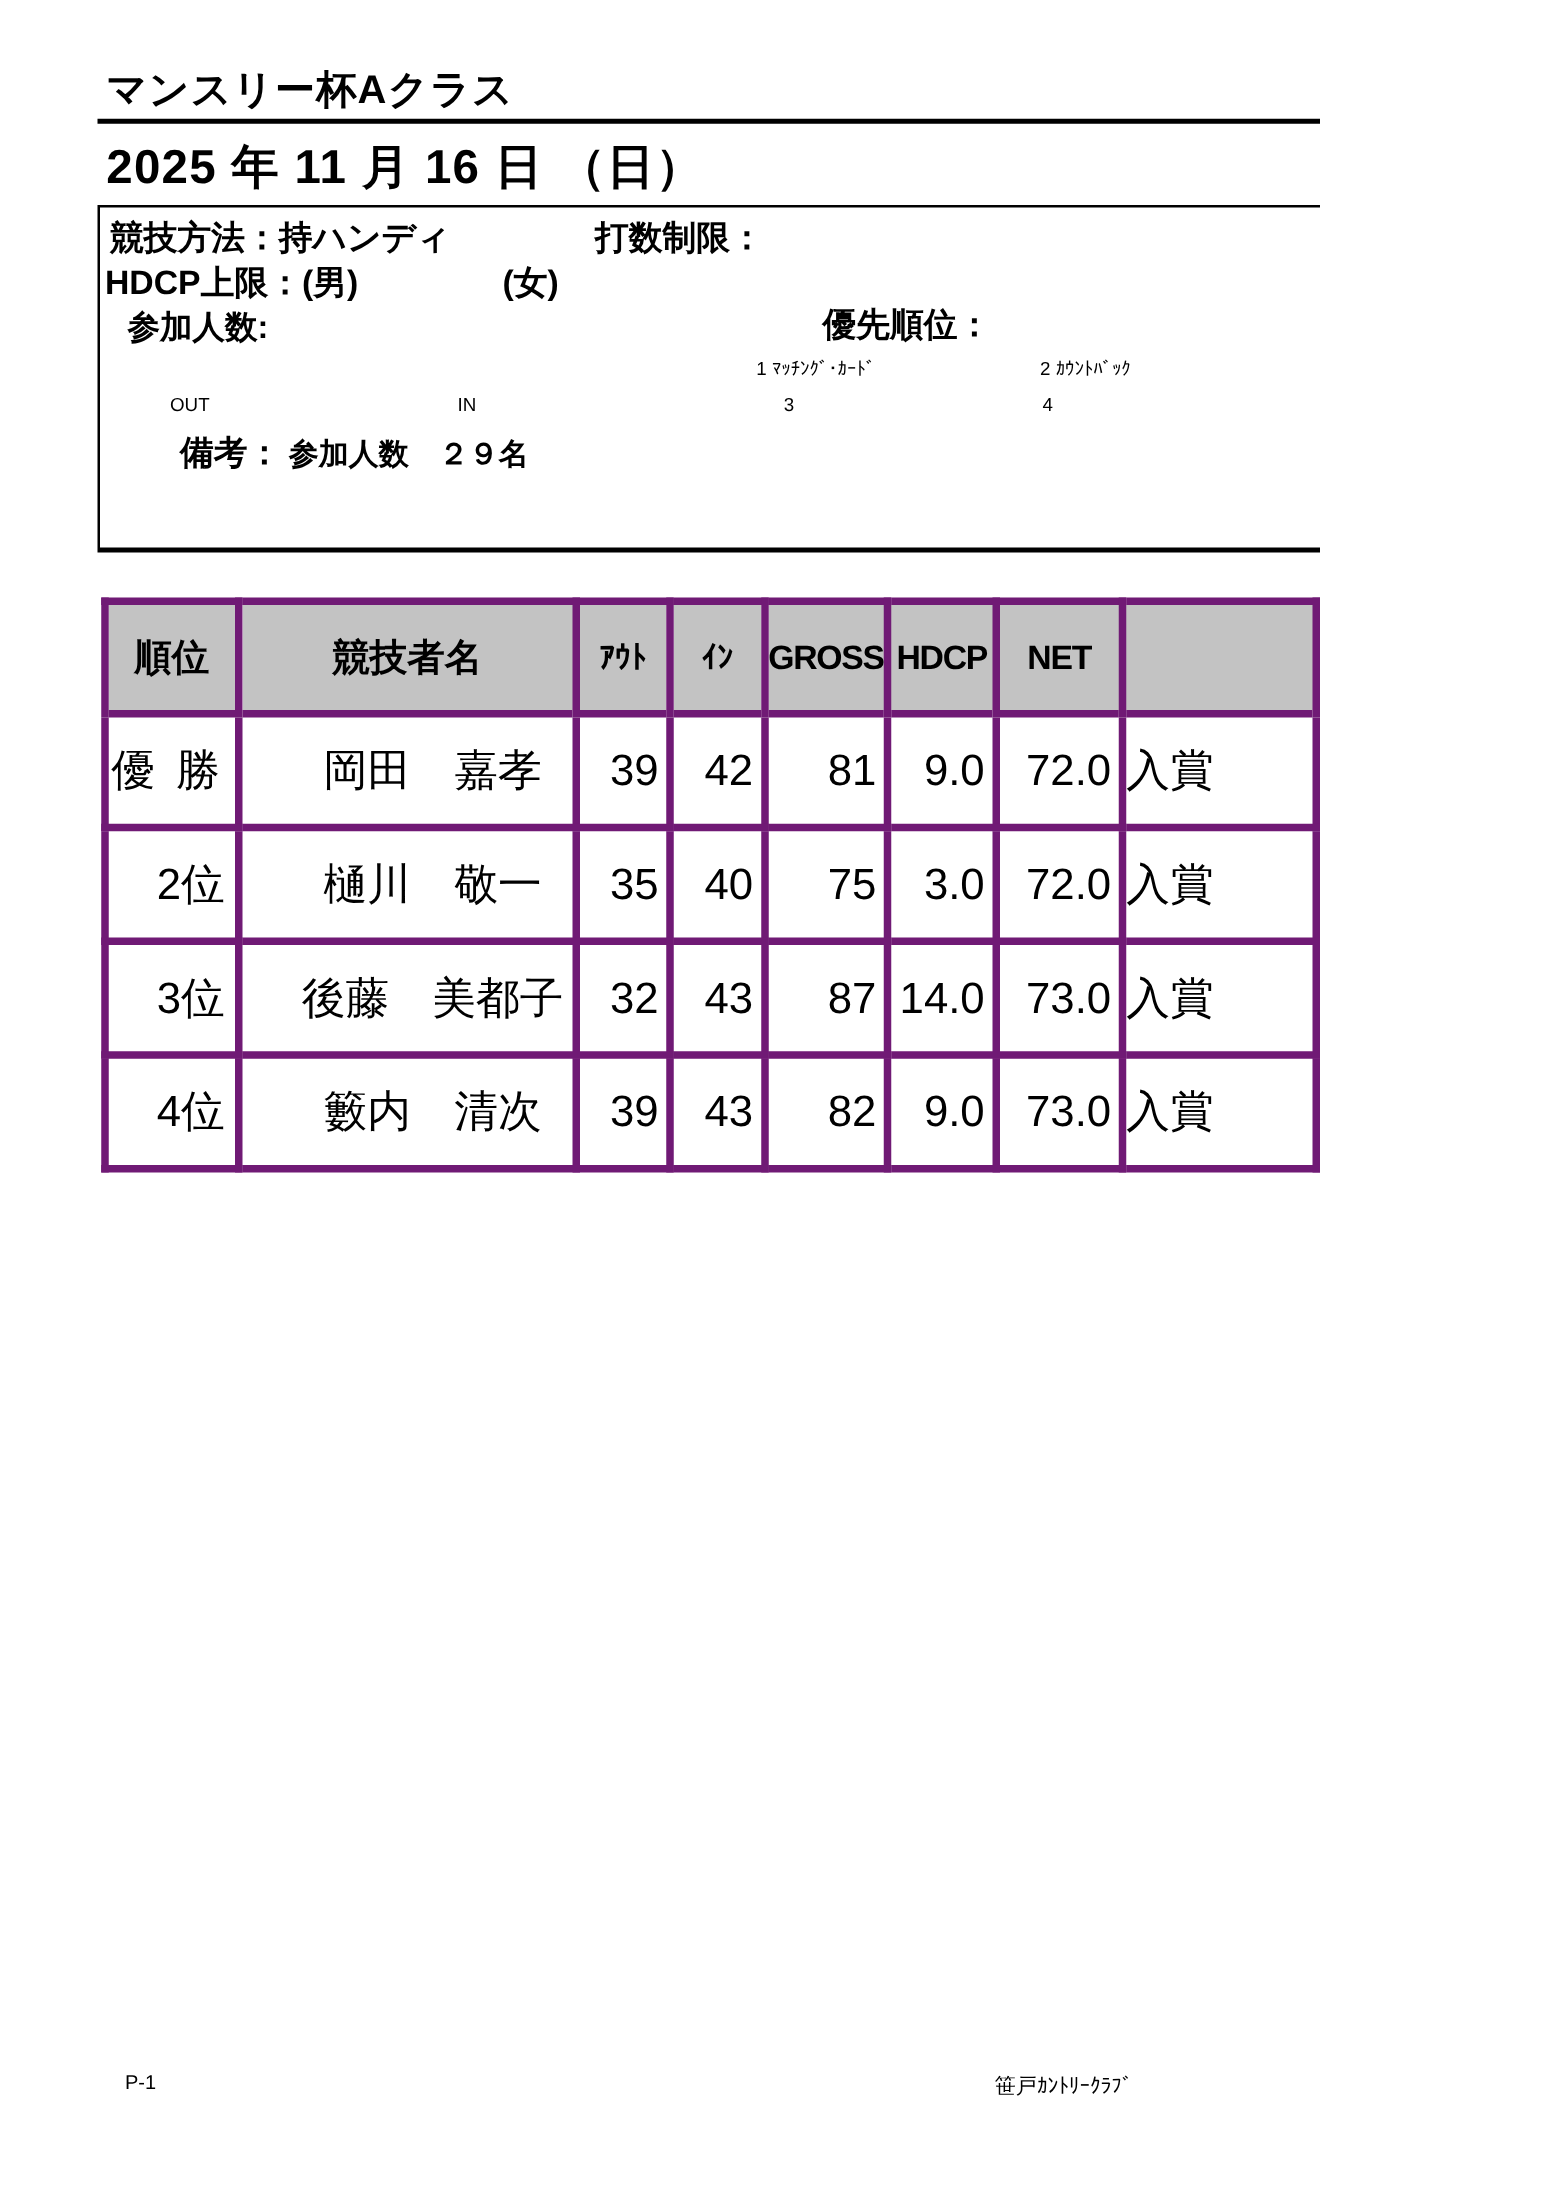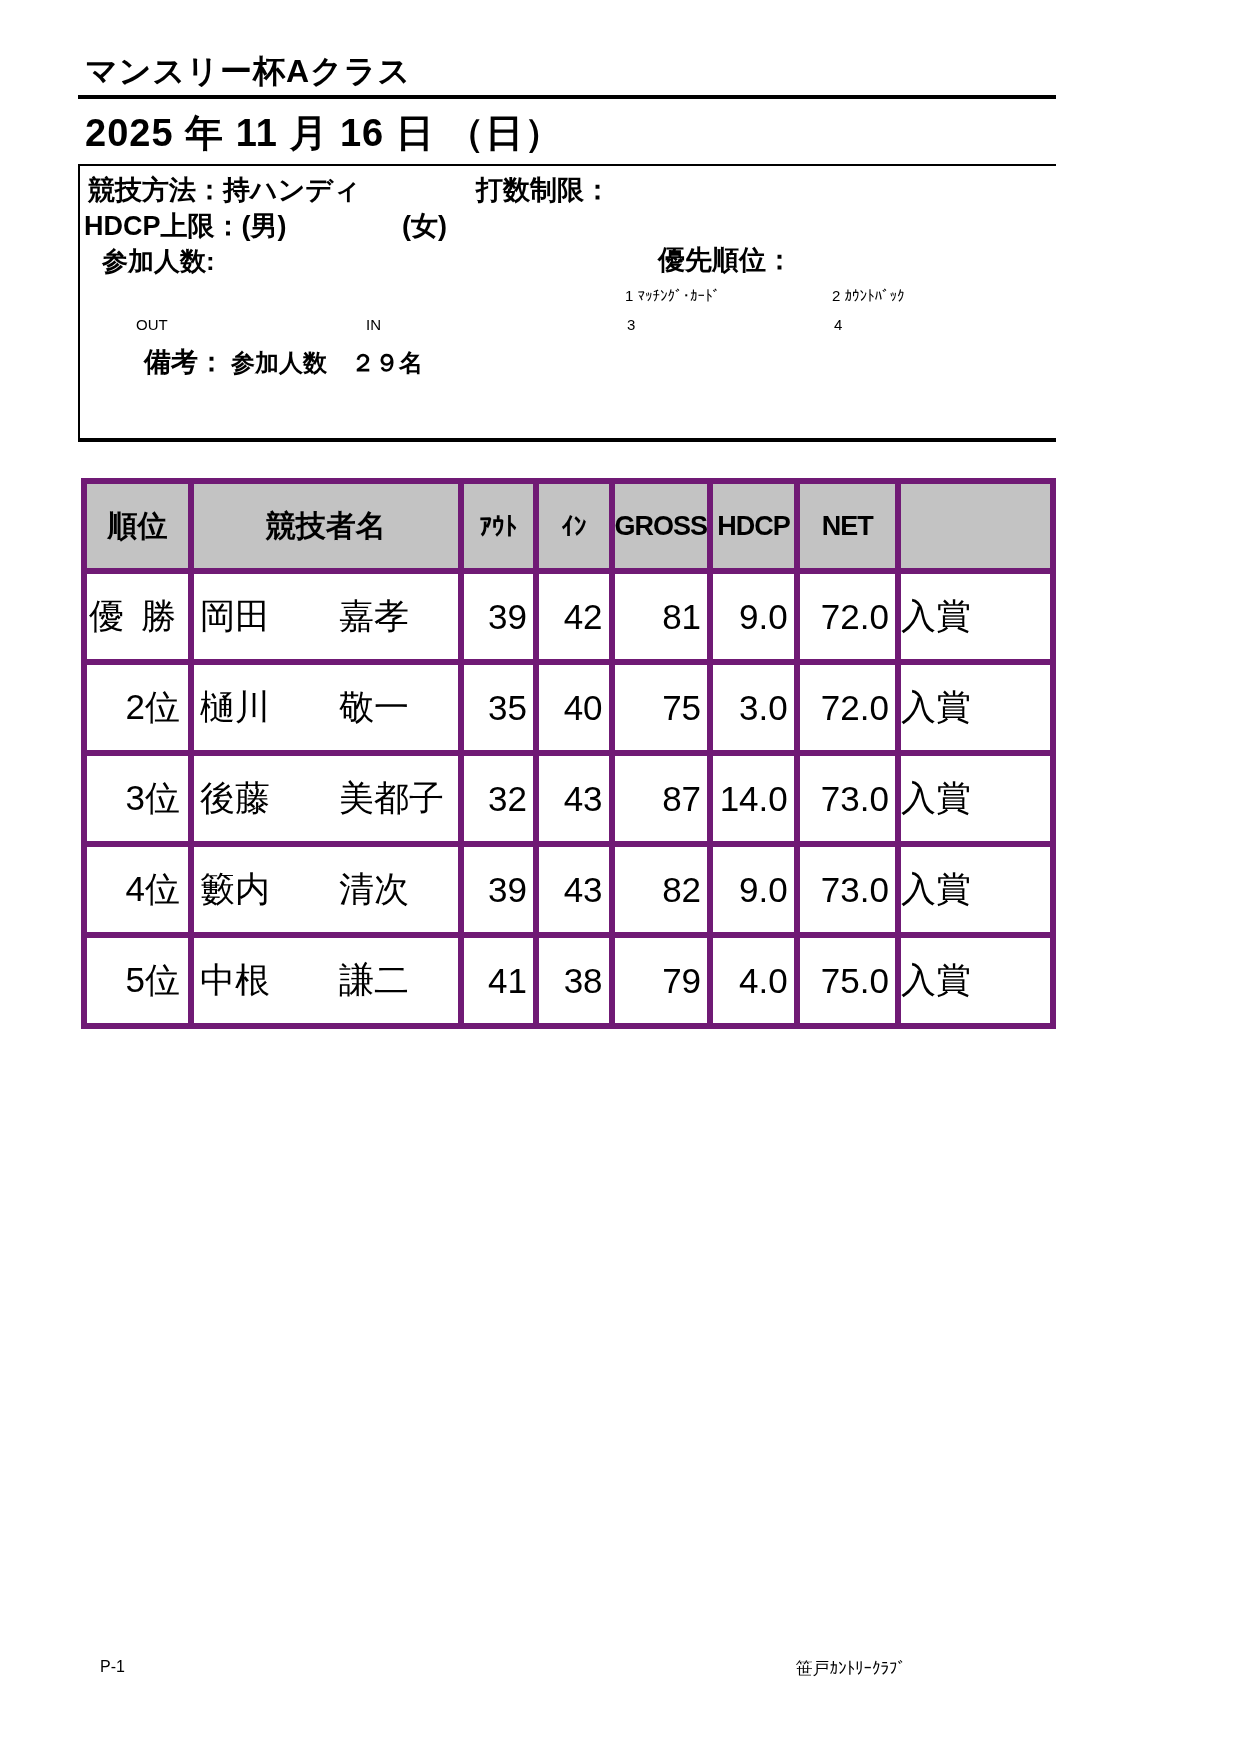--- a/index.html
+++ b/index.html
@@ -80,21 +80,21 @@
     border-bottom-width: 4px;
     text-align: center;
   }
   .results-table tbody td { height: 85px; font-size: 35px; font-weight: 500; }
   .h-cjk  { font-size: 30px; }
   .h-kana { font-size: 25px; }
   .h-lat  { font-size: 27px; letter-spacing: -1px; }
   td.col-rank  { text-align: right; padding-right: 8px; }
   td.col-rank.spread { text-align: left; }
   td.col-rank.spread .rk { display: flex; justify-content: space-between; padding: 0 4px 0 2px; }
-  td.col-name  { text-align: left; padding-left: 6px; }
+  td.col-name  { text-align: center; padding-left: 6px; }
   td.col-name .family { display: inline-block; width: 139px; }
   td.col-num   { text-align: right; padding-right: 6px; }
   td.col-award { text-align: left; padding-left: 0; font-size: 33px; }
 
   .footer-pagenum {
     position: absolute;
     left: 100px;
     top: 1658px;
     font-size: 16px;
   }
@@ -114,21 +114,21 @@
   <div class="title-rule"></div>
   <div class="date-line">2025 年 11 月 16 日 （日）</div>
 
   <div class="info-box">
     <div class="itm t-main" style="left:8px; top:6px;"><span>競技方法：</span><span>持ハンディ</span></div>
     <div class="itm t-main" style="left:396px; top:6px;">打数制限：</div>
     <div class="itm t-main" style="left:4px; top:42px;"><span>HDCP上限：</span><span>(男)</span></div>
     <div class="itm t-main" style="left:322px; top:42px;">(女)</div>
     <div class="itm t-mid" style="left:22px; top:78px;">参加人数:</div>
     <div class="itm t-main" style="left:578px; top:76px;">優先順位：</div>
-    <div class="itm t-sml" style="left:545px; top:121px;">1 ﾏｯﾁﾝｸﾞ･ｶｰﾄﾞ</div>
+    <div class="itm t-sml" style="left:525px; top:121px;">1 ﾏｯﾁﾝｸﾞ･ｶｰﾄﾞ</div>
     <div class="itm t-sml" style="left:752px; top:121px;">2 ｶｳﾝﾄﾊﾞｯｸ</div>
     <div class="itm t-sml" style="left:56px; top:150px;">OUT</div>
     <div class="itm t-sml" style="left:286px; top:150px;">IN</div>
     <div class="itm t-sml" style="left:547px; top:150px;">3</div>
     <div class="itm t-sml" style="left:754px; top:150px;">4</div>
     <div class="itm" style="left:64px; top:178px;"><span class="t-main">備考：</span><span class="t-val" style="margin-left:6px;">参加人数　２９名</span></div>
   </div>
 
   <table class="results-table">
     <colgroup>
@@ -192,29 +192,19 @@
         <tr>
           <td class="col-rank">4位</td>
           <td class="col-name"><span class="family">籔内</span><span class="given">清次</span></td>
           <td class="col-num">39</td>
           <td class="col-num">43</td>
           <td class="col-num">82</td>
           <td class="col-num">9.0</td>
           <td class="col-num">73.0</td>
           <td class="col-award">入賞</td>
         </tr>
-        <tr>
-          <td class="col-rank">5位</td>
-          <td class="col-name"><span class="family">中根</span><span class="given">謙二</span></td>
-          <td class="col-num">41</td>
-          <td class="col-num">38</td>
-          <td class="col-num">79</td>
-          <td class="col-num">4.0</td>
-          <td class="col-num">75.0</td>
-          <td class="col-award">入賞</td>
-        </tr>
       </tbody>
   </table>
 
   <div class="footer-pagenum">P-1</div>
   <div class="footer-club">笹戸ｶﾝﾄﾘｰｸﾗﾌﾞ</div>
 
 </div>
 
 </body></html>

